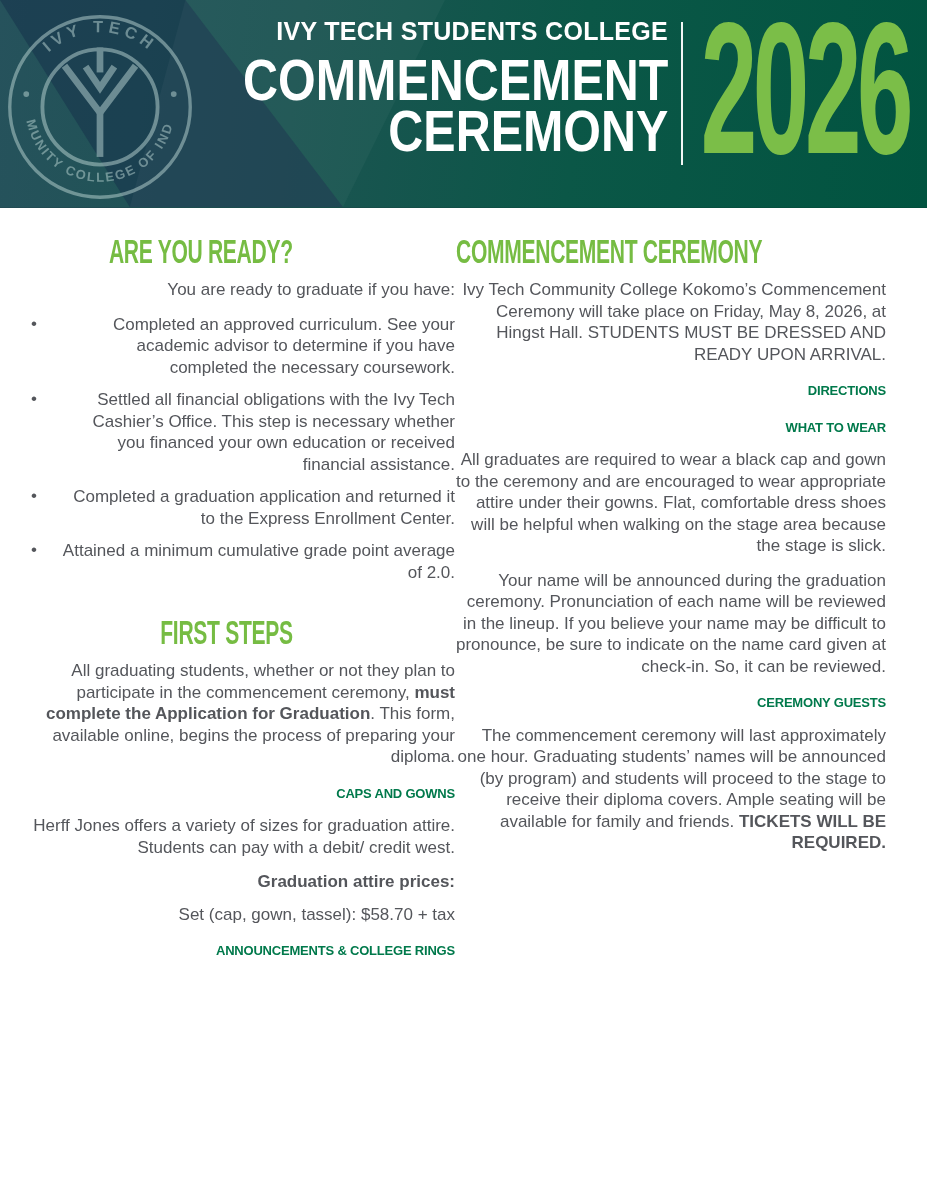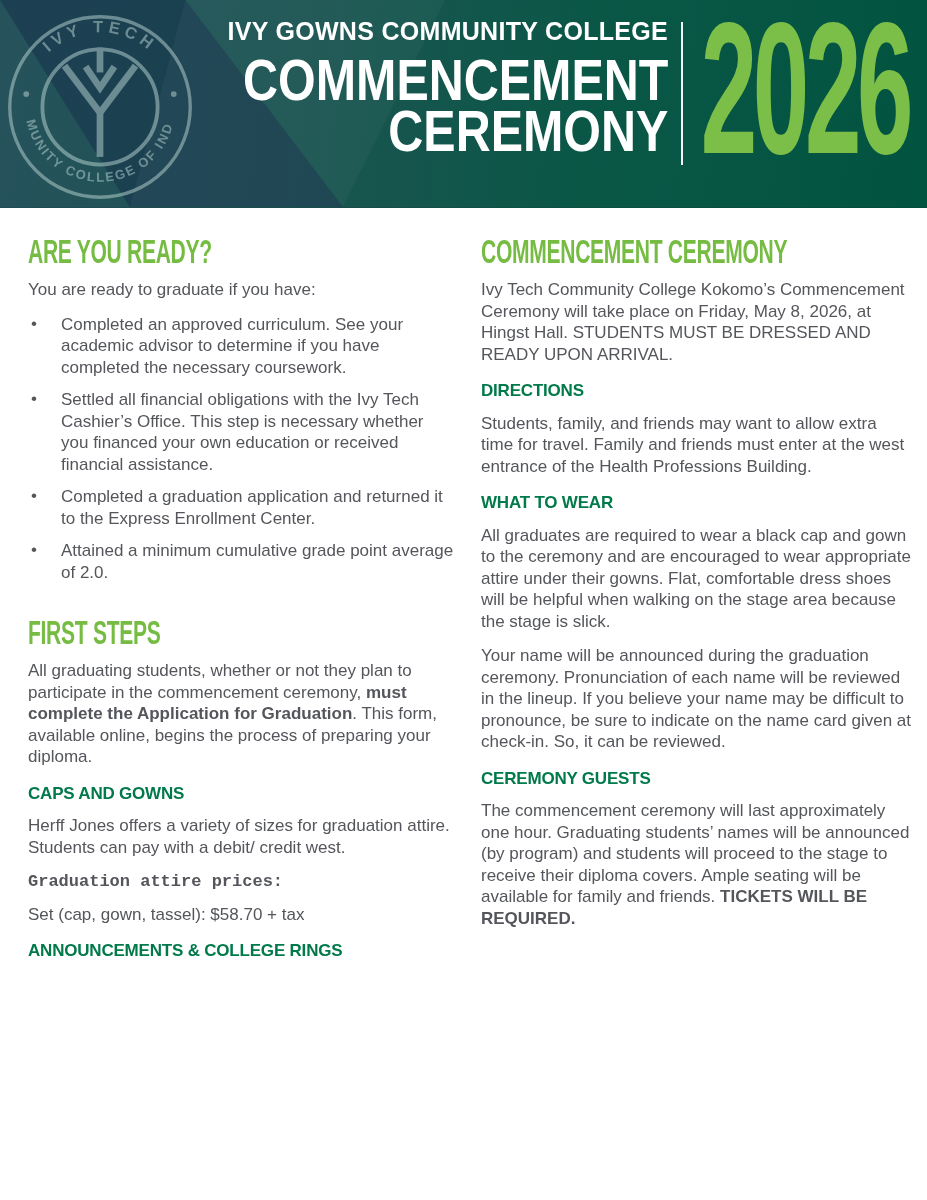--- a/index.html
+++ b/index.html
@@ -28,32 +28,32 @@
   .college { font-size:25px; font-weight:700; letter-spacing:.3px; margin:0 0 9px; white-space:nowrap; }
   .big-line { font-size:57px; font-weight:700; line-height:51px; letter-spacing:0;
               transform:scaleX(.85); transform-origin:100% 50%; white-space:nowrap; }
   .divider { position:absolute; top:22px; right:244px; width:2px; height:143px;
              background:rgba(255,255,255,0.95); }
   .year { position:absolute; top:-6px; right:18px; font-size:188px; font-weight:700;
           line-height:1; color:#7BBE48; letter-spacing:-8px;
           transform:scaleX(.54); transform-origin:100% 0; white-space:nowrap; }
 
   
-  .content { display:flex; gap:26px; padding:26px 0 0 28px;
-             color:#54565B; font-size:17px; line-height:21.5px; }
+  .content { display:flex; gap:1px; padding:26px 0 0 28px;
+             color:#54565B; font-size:17px; line-height:21.5px;text-align:right; }
   .col { width:430px; }
   .col.left { width:427px; }
 
   .h1 { font-size:34px; font-weight:700; color:#76BC43; line-height:1;
         margin:0 0 11px; letter-spacing:-.5px; white-space:nowrap;
         transform:scaleX(.62); transform-origin:0 50%; }
   .h1.mt-lg { margin-top:32px; }
-  .h2 { font-size:17px; font-weight:700; color:#00794B; margin:15px 0 2px; letter-spacing:-.2px; }
+  .h2 { font-size:13px; font-weight:700; color:#00794B; margin:15px 0 2px; letter-spacing:-.2px; }
   p.para { margin:11px 0 13px; }
-  p.para.tight { margin-bottom:0;font-family:Liberation Mono, monospace; }
+  p.para.tight { margin-bottom:0; }
   b { font-weight:700; }
   ul.bullets { list-style:none; margin:2px 0 16px; padding:0; }
   ul.bullets li { position:relative; padding-left:33px; margin-bottom:11px; }
   ul.bullets .marker { position:absolute; left:3px; top:-1px; }
 </style>
 </head>
 <body>
 
 <div class="page">
 
@@ -78,21 +78,21 @@
       </text>
       <g stroke="#BCD6D4" stroke-width="7" fill="none">
         <path d="M100 38 V 64"></path>
         <path d="M85 58 L100 80 L115 58"></path>
         <path d="M63 57 L100 106 L137 57"></path>
         <path d="M100 106 V 152"></path>
       </g>
     </svg>
 
     <div class="mast-text">
-      <div class="college">IVY GOWNS COMMUNITY COLLEGE</div>
+      <div class="college">IVY TECH STUDENTS COLLEGE</div>
       <div class="big-line">COMMENCEMENT</div>
       <div class="big-line">CEREMONY</div>
     </div>
 
     <div class="divider"></div>
     <div class="year">2026</div>
   </header>
 
   <main class="content">
     <section class="col left">
@@ -109,21 +109,20 @@
         <div class="h2">CAPS AND GOWNS</div>
         <p class="para"><span>Herff Jones offers a variety of sizes for graduation attire. Students can pay with a debit/ credit west.</span></p>
         <p class="para tight"><b>Graduation attire prices:</b></p>
         <p class="para"><span>Set (cap, gown, tassel): $58.70 + tax</span></p>
         <div class="h2">ANNOUNCEMENTS &amp; COLLEGE RINGS</div>
       </section>
     <section class="col right">
         <div class="h1">COMMENCEMENT CEREMONY</div>
         <p class="para"><span>Ivy Tech Community College Kokomo’s Commencement Ceremony will take place on Friday, May 8, 2026, at Hingst Hall. STUDENTS MUST BE DRESSED AND READY UPON ARRIVAL.</span></p>
         <div class="h2">DIRECTIONS</div>
-        <p class="para"><span>Students, family, and friends may want to allow extra time for travel. Family and friends must enter at the west entrance of the Health Professions Building.</span></p>
         <div class="h2">WHAT TO WEAR</div>
         <p class="para"><span>All graduates are required to wear a black cap and gown to the ceremony and are encouraged to wear appropriate attire under their gowns. Flat, comfortable dress shoes will be helpful when walking on the stage area because the stage is slick.</span></p>
         <p class="para"><span>Your name will be announced during the graduation ceremony. Pronunciation of each name will be reviewed in the lineup. If you believe your name may be difficult to pronounce, be sure to indicate on the name card given at check-in. So, it can be reviewed.</span></p>
         <div class="h2">CEREMONY GUESTS</div>
         <p class="para"><span>The commencement ceremony will last approximately one hour. Graduating students’ names will be announced (by program) and students will proceed to the stage to receive their diploma covers. Ample seating will be available for family and friends. </span><b>TICKETS WILL BE REQUIRED.</b></p>
       </section>
   </main>
 
 </div>
 

